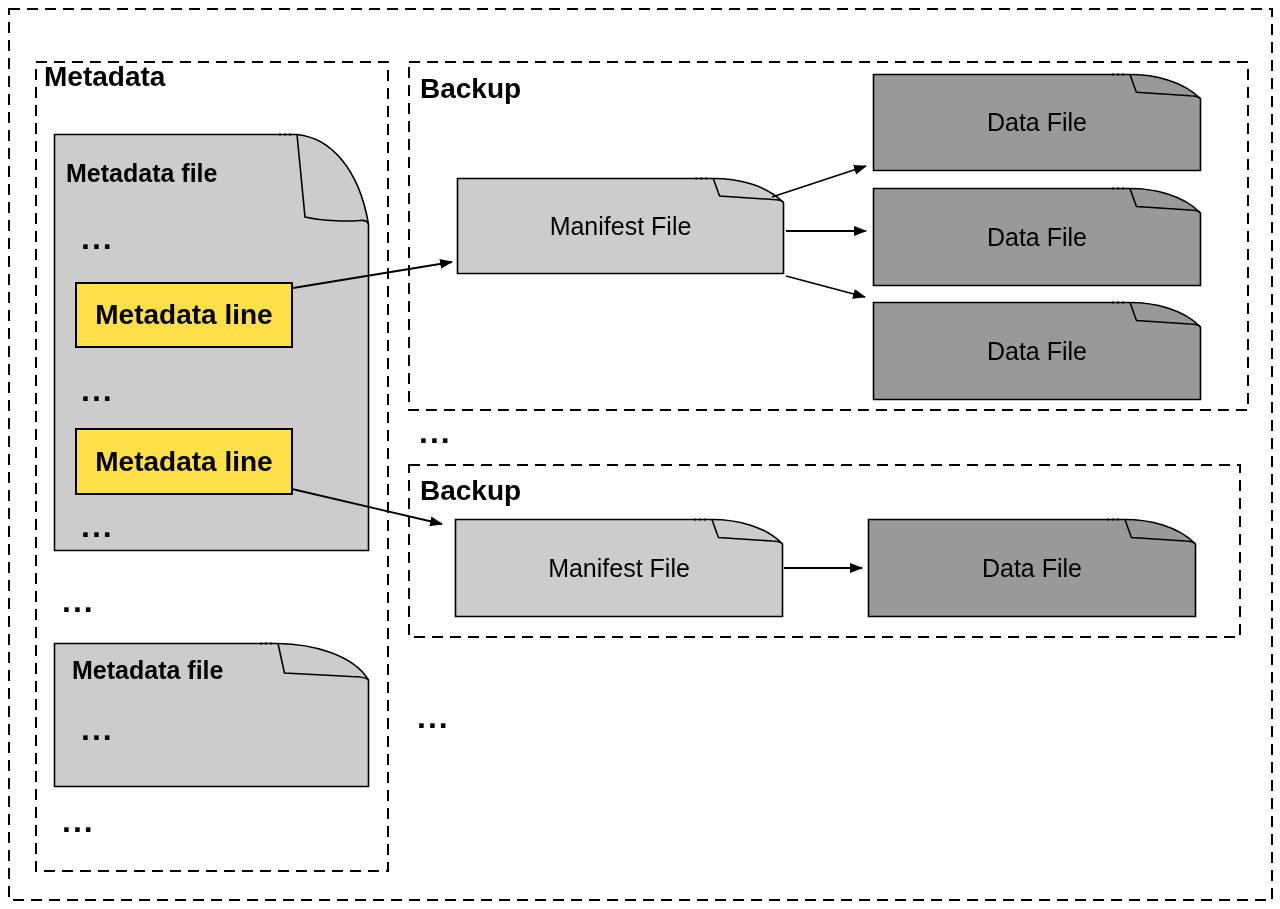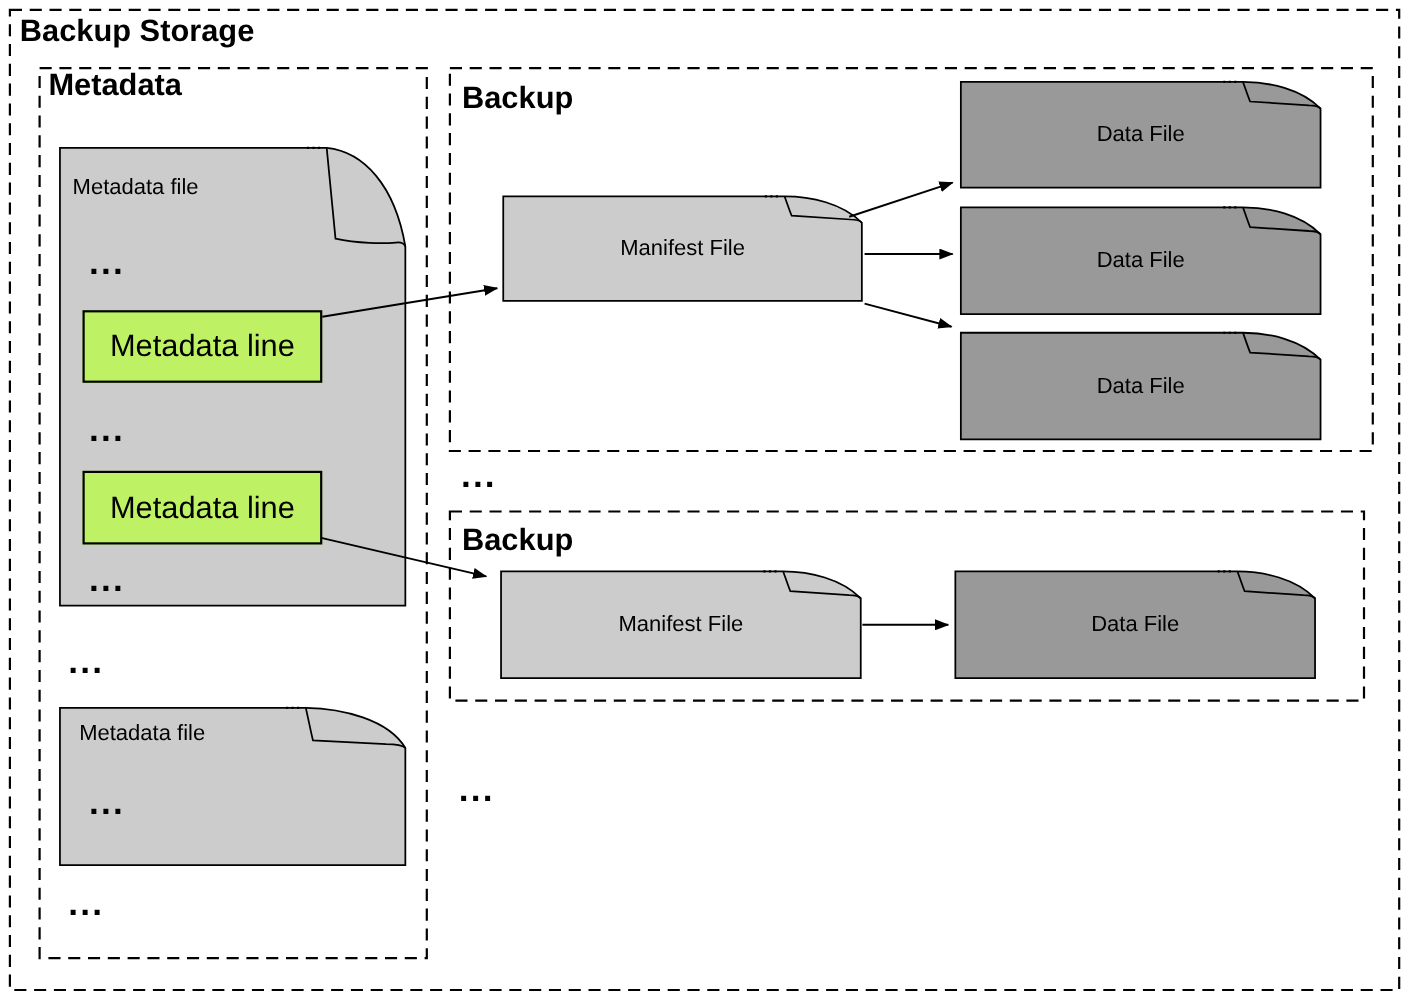--- a/index.html
+++ b/index.html
@@ -13,44 +13,43 @@
   .dashed-rect { fill:none; stroke:#000; stroke-width:2; stroke-dasharray:11 7; }
 
   .sec-label { position:absolute; z-index:3; font-size:28px; font-weight:bold; line-height:1.1; white-space:nowrap; }
 
   .doc { position:absolute; z-index:2; }
   .doc svg { position:absolute; left:0; top:0; width:100%; height:100%; overflow:visible; }
   .doc path { stroke:#000; stroke-width:1.6; fill:none; }
   .doc path.body { fill:#cccccc; }
   .doc.dark path.body { fill:#999999; }
   .doc path.fold-dots { stroke-dasharray:2 3; stroke-width:2; }
-  .doc-title { position:absolute; z-index:4; font-size:20px; font-weight:normal; white-space:nowrap; }
+  .doc-title { position:absolute; z-index:4; font-size:25px; font-weight:bold; white-space:nowrap; }
   .doc-center {
     position:absolute; inset:0; z-index:4; display:flex; align-items:center; justify-content:center;
-    font-size:20px; white-space:nowrap;
+    font-size:25px; white-space:nowrap;
   }
   .line-box {
-    position:absolute; z-index:4; background:#bef264; border:2px solid #000;
-    display:flex; align-items:center; justify-content:center; font-size:28px; white-space:nowrap;
+    position:absolute; z-index:4; background:#fde047; border:2px solid #000;
+    display:flex; align-items:center; justify-content:center; font-size:28px; white-space:nowrap;font-weight:bold;
   }
   .ellipsis { position:absolute; z-index:5; font-size:32px; font-weight:bold; line-height:1; letter-spacing:2px; white-space:nowrap; }
 </style>
 </head>
 <body>
 
 <div class="canvas">
 
   <svg class="layer boxes-layer">
     <rect class="dashed-rect" x="9" y="9" width="1263" height="891"></rect>
     <rect class="dashed-rect" x="36" y="62" width="352" height="809"></rect>
     <rect class="dashed-rect" x="409" y="62" width="839" height="348"></rect>
     <rect class="dashed-rect" x="409" y="465" width="831" height="172"></rect>
   </svg>
 
-  <span class="sec-label" style="left:18px;top:13px">Backup Storage</span>
   <span class="sec-label" style="left:44px;top:62px">Metadata</span>
   <span class="sec-label" style="left:420px;top:74px">Backup</span>
   <span class="sec-label" style="left:420px;top:476px">Backup</span>
 
   <div class="doc" style="left:53px;top:133px;width:317px;height:419px">
     <svg viewBox="0 0 317 419" preserveAspectRatio="none">
       <path class="body" d="M1.5 1.5 H244 C278 5 306 36 315.5 91 V417.5 H1.5 Z"></path>
       <path class="flap" d="M244 1.5 C247 35 250 65 252 84 C272 88.5 296 88.5 307 87.5 C312 87 314.5 88.5 315.5 91"></path>
       <path class="fold-dots" d="M226 1.5 h14"></path>
     </svg>

